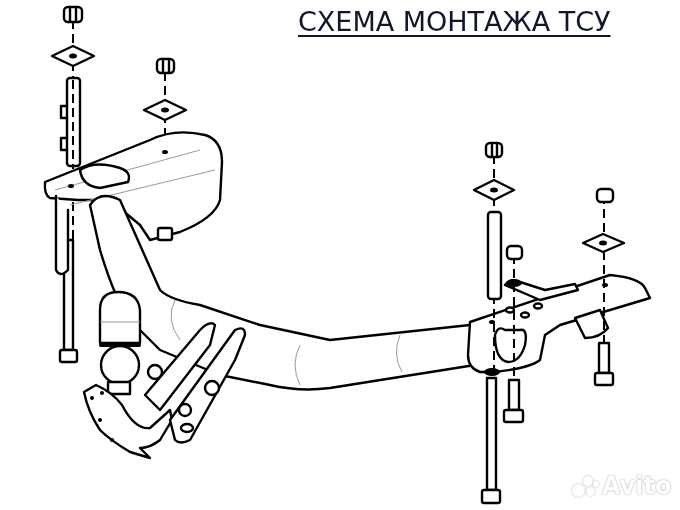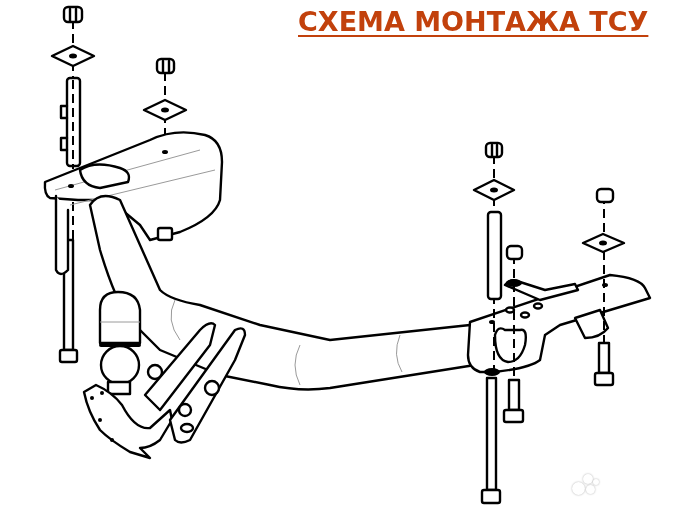--- a/index.html
+++ b/index.html
@@ -1,17 +1,17 @@
 <!DOCTYPE html>
 <html><head>
 <meta charset="utf-8">
 <style>
   html,body{margin:0;padding:0;background:#ffffff;}
   body{width:680px;height:510px;position:relative;overflow:hidden;font-family:"Liberation Sans",sans-serif;}
-  .title{position:absolute;left:298px;top:6px;font-family:"DejaVu Sans",sans-serif;font-weight:bold;font-size:27px;color:#c2410c;text-decoration:underline;text-decoration-thickness:2px;text-underline-offset:4px;letter-spacing:0px;white-space:nowrap;}
+  .title{position:absolute;left:298px;top:6px;font-family:"DejaVu Sans",sans-serif;font-weight:normal;font-size:27px;color:#0f172a;text-decoration:underline;text-decoration-thickness:2px;text-underline-offset:4px;letter-spacing:0px;white-space:nowrap;}
   svg.diagram{position:absolute;left:0;top:0;}
   .ln{fill:none;stroke:#000;stroke-width:2.4;stroke-linejoin:round;stroke-linecap:round;}
   .lnw{fill:#fff;stroke:#000;stroke-width:2.4;stroke-linejoin:round;stroke-linecap:round;}
   .thin{fill:none;stroke:#9a9a9a;stroke-width:1;}
   .dash{fill:none;stroke:#000;stroke-width:2;stroke-dasharray:9 5;}
   .blk{fill:#000;}
   .watermark{position:absolute;left:572px;top:472px;font-family:"DejaVu Sans",sans-serif;font-size:24px;font-weight:bold;color:#fff;text-shadow:0 0 2px #bbb,0 0 1px #999;white-space:nowrap;display:flex;align-items:center;gap:2px;}
   .wm-dots{position:relative;width:28px;height:24px;}
   .wm-dots span{position:absolute;border-radius:50%;background:#fff;box-shadow:0 0 2px #aaa;}
 </style>
@@ -150,13 +150,14 @@
   </g>
 </svg>
 
 <div class="watermark">
   <div class="wm-dots">
     <span style="left:0;top:10px;width:13px;height:13px;"></span>
     <span style="left:11px;top:2px;width:10px;height:10px;"></span>
     <span style="left:14px;top:13px;width:9px;height:9px;"></span>
     <span style="left:21px;top:7px;width:6px;height:6px;"></span>
   </div>
+  <span>Avito</span>
 </div>
 
 </body></html>

